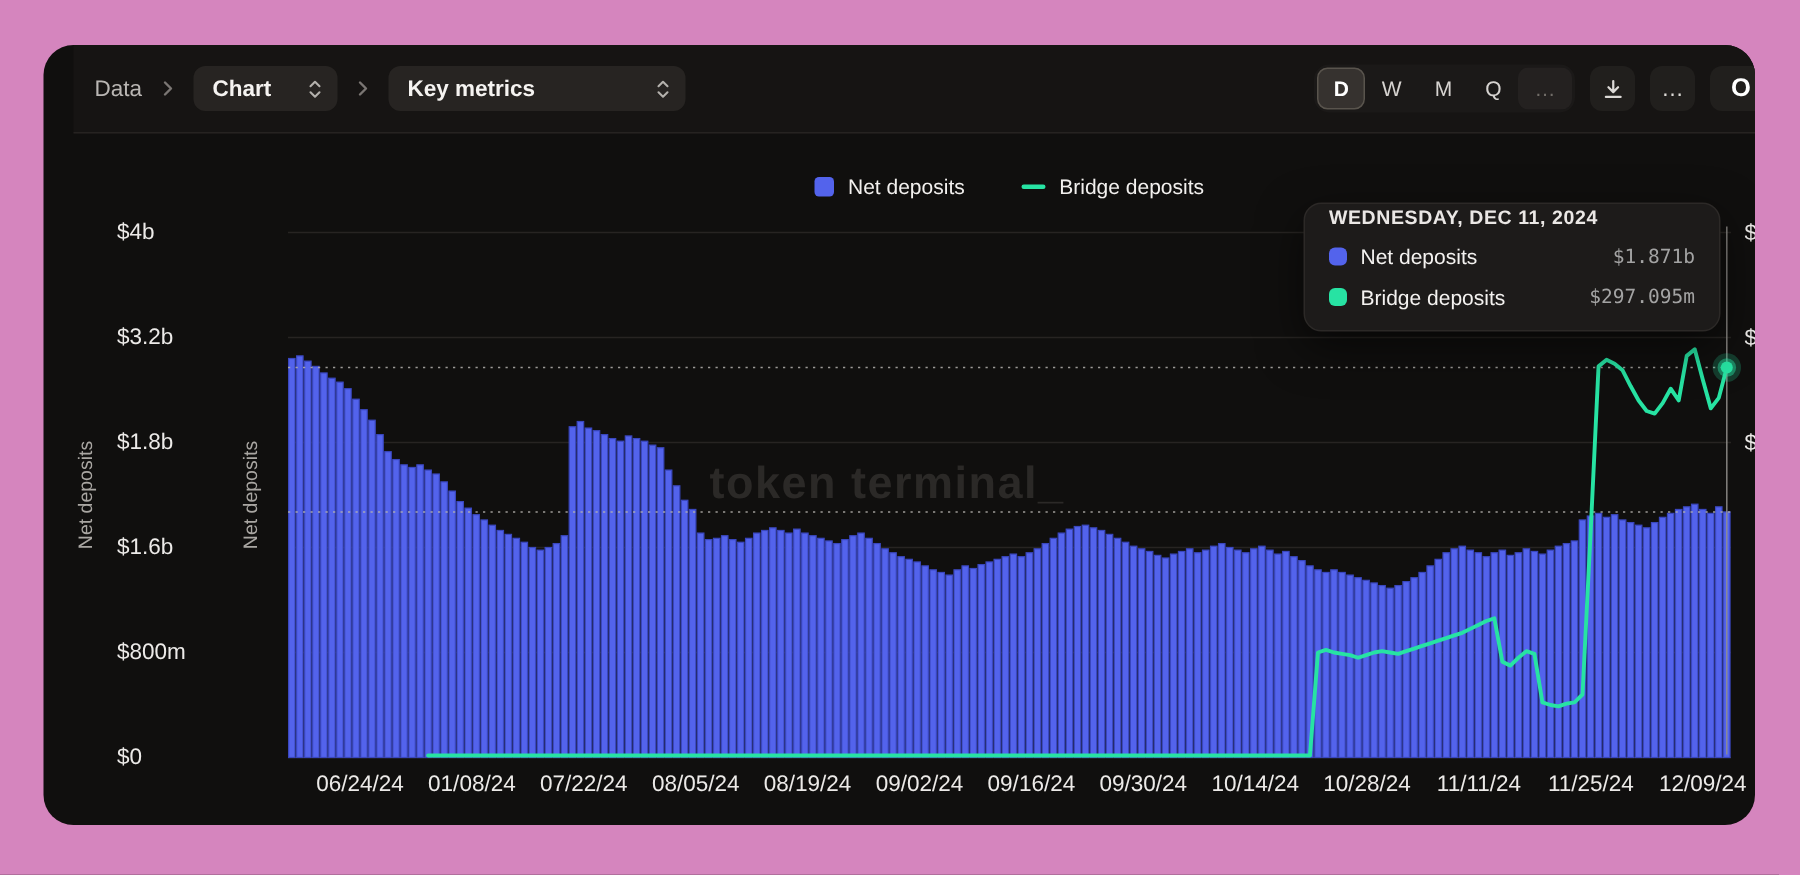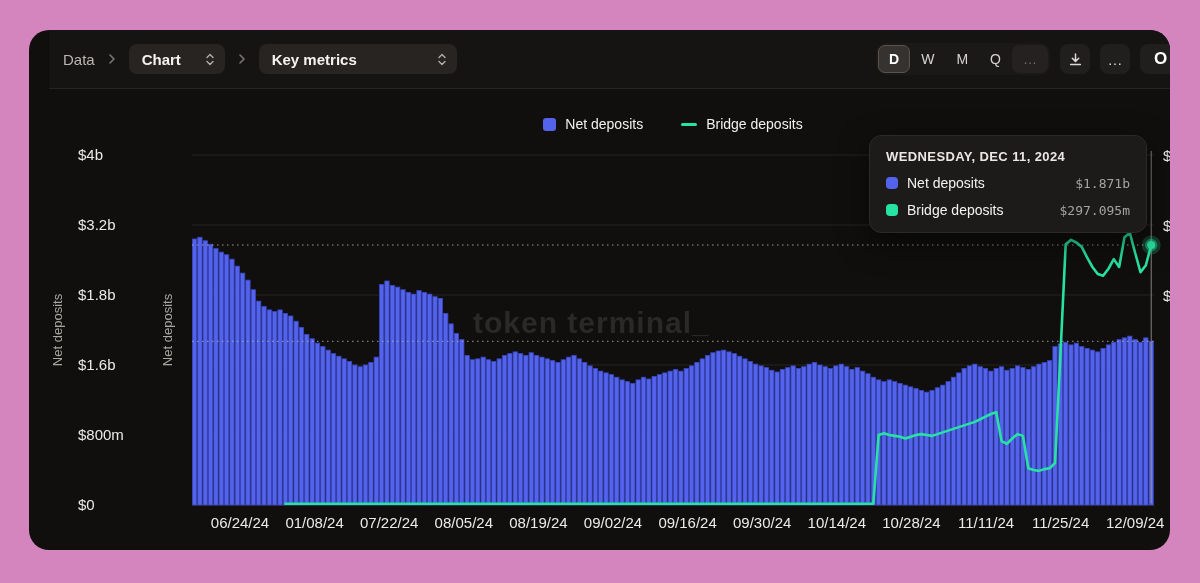--- a/index.html
+++ b/index.html
@@ -39,21 +39,21 @@
   .ylab{position:absolute;left:49px;font-size:15px;color:#eceae8;z-index:2;}
   .rlab{position:absolute;left:1134px;width:9px;overflow:hidden;font-size:15px;color:#eceae8;z-index:2;white-space:nowrap;}
   .xlab{position:absolute;top:484px;transform:translateX(-50%);font-size:15px;color:#eceae8;white-space:nowrap;z-index:2;}
   .ytitle{position:absolute;font-size:13px;color:#a9a6a2;white-space:nowrap;
           transform:translate(-50%,-50%) rotate(-90deg);z-index:2;}
   .watermark{position:absolute;left:444px;top:276px;font-size:30px;font-weight:700;color:#2b2927;
              letter-spacing:1px;z-index:0;white-space:nowrap;}
   #plot{position:absolute;left:163px;top:113px;overflow:visible;z-index:1;}
   
   .tooltip{position:absolute;left:840px;top:105px;width:278px;background:#1d1b1a;
-           border:1px solid #2c2927;border-radius:12px;padding:13px 16px 14px;box-sizing:border-box;
+           border:1px solid #2c2927;border-radius:12px;padding:1px 16px 14px;box-sizing:border-box;
            box-shadow:0 10px 30px rgba(0,0,0,.55);z-index:5;}
   .tt-title{font-size:13px;font-weight:700;color:#eae7e5;letter-spacing:.4px;}
   .tt-row{display:flex;align-items:center;margin-top:11px;font-size:14px;color:#f4f2f0;}
   .tt-swatch{width:12px;height:12px;border-radius:4px;margin-right:9px;flex:none;}
   .tt-val{margin-left:auto;font-family:"DejaVu Sans Mono",monospace;font-size:13px;color:#a3a3a3;}
 </style>
 </head>
 <body>
 
 <div class="stage">

